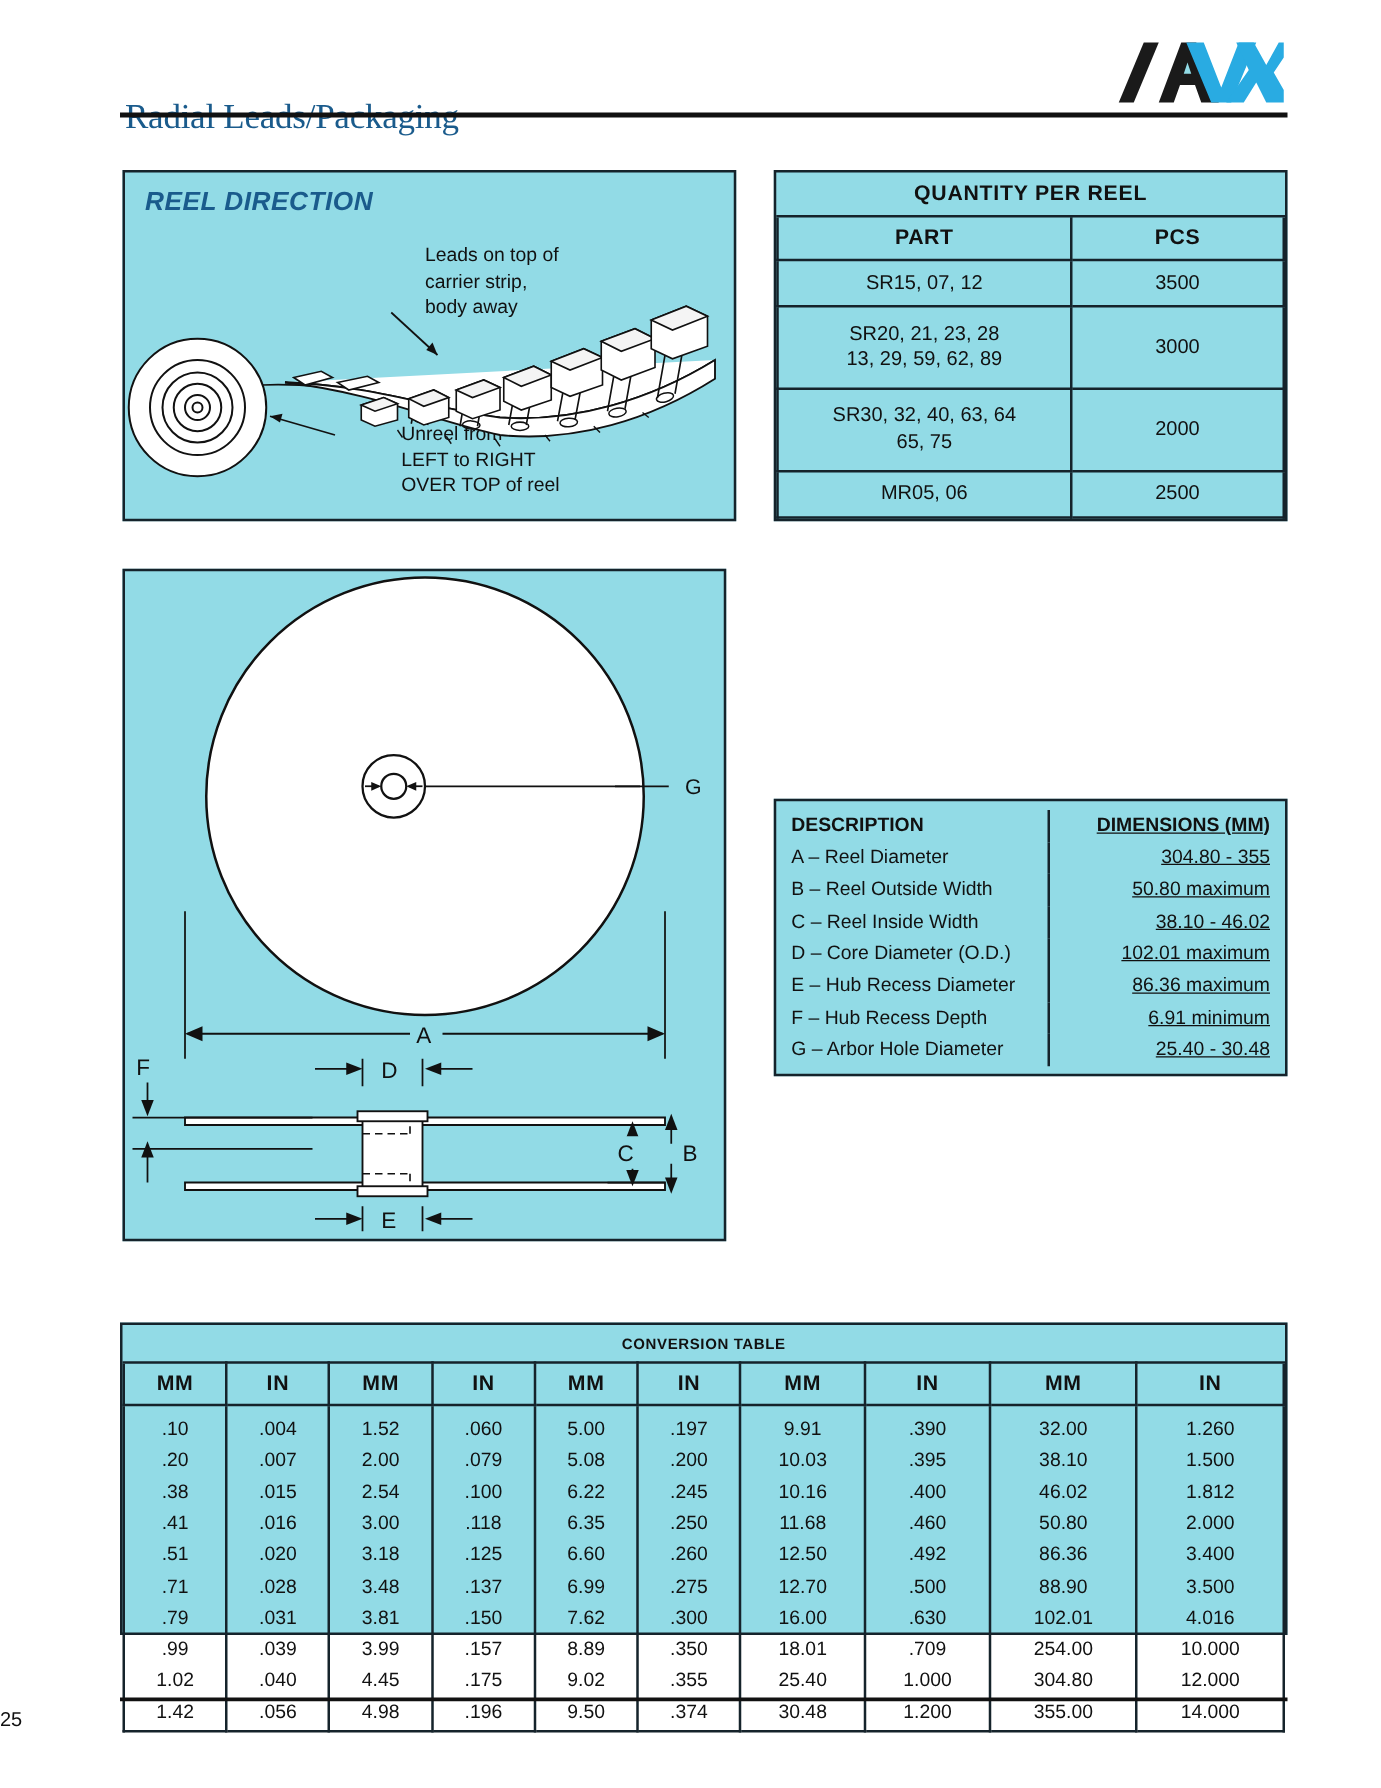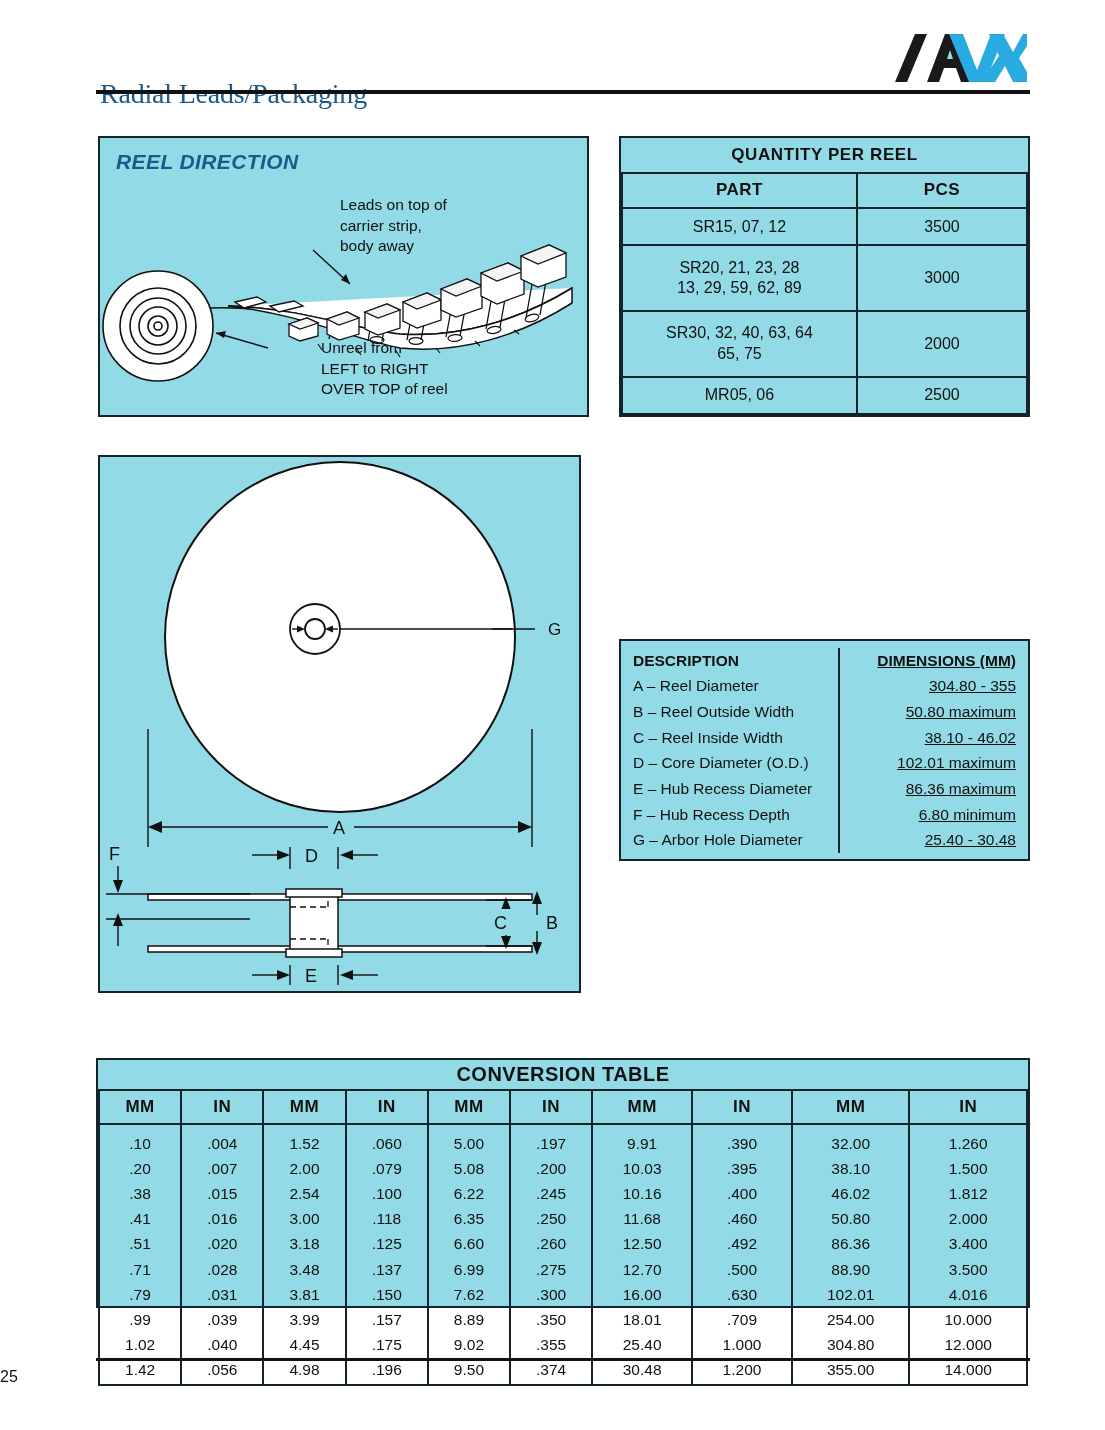--- a/index.html
+++ b/index.html
@@ -145,21 +145,21 @@
   #conversion-table-wrap {
     position: absolute;
     left: 96px; top: 1058px;
     width: 934px; height: 250px;
     background: #92dbe6;
     border: 2px solid #15232b;
   }
   #conversion-table-wrap table { font-size: 15px; height: 100%; }
   .conv-title {
     font-weight: 700;
-    font-size: 20px;
+    font-size: 12px;
     letter-spacing: 0.5px;
     height: 30px;
     border-top: none !important;
     border-left: none !important;
     border-right: none !important;
   }
   .conv-head {
     font-weight: 700;
     font-size: 17px;
     height: 34px;
@@ -467,21 +467,21 @@
       <tr>
         <td class="dim-desc">D – Core Diameter (O.D.)</td>
         <td class="dim-val">102.01 maximum</td>
       </tr>
       <tr>
         <td class="dim-desc">E – Hub Recess Diameter</td>
         <td class="dim-val">86.36 maximum</td>
       </tr>
       <tr>
         <td class="dim-desc">F – Hub Recess Depth</td>
-        <td class="dim-val">6.80 minimum</td>
+        <td class="dim-val">6.91 minimum</td>
       </tr>
       <tr>
         <td class="dim-desc">G – Arbor Hole Diameter</td>
         <td class="dim-val">25.40 - 30.48</td>
       </tr>
     </tbody>
       </table>
   </div>
 
   <div id="conversion-table-wrap">

